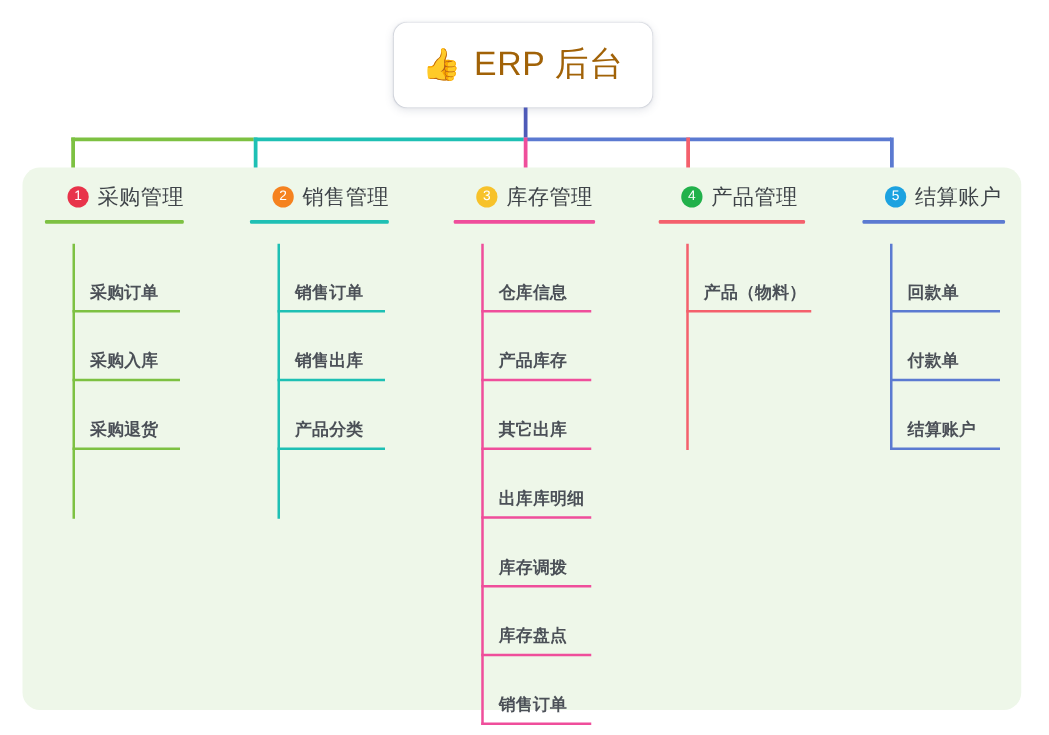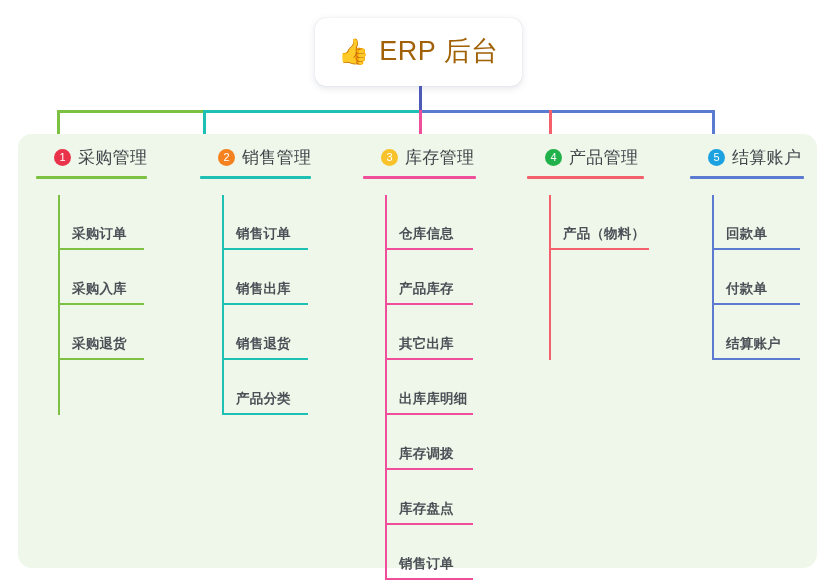--- a/index.html
+++ b/index.html
@@ -190,24 +190,20 @@
         <div class="spine" style="height: 220px; background: rgb(30, 192, 180);"></div>
         <div class="item">
           <span class="item-label">销售订单</span>
           <div class="item-rule" style="width: 86px; background: rgb(30, 192, 180);"></div>
         </div>
         <div class="item">
           <span class="item-label">销售出库</span>
           <div class="item-rule" style="width: 86px; background: rgb(30, 192, 180);"></div>
         </div>
         <div class="item">
-          <span class="item-label">销售退货</span>
-          <div class="item-rule" style="width: 86px; background: rgb(30, 192, 180);"></div>
-        </div>
-        <div class="item">
           <span class="item-label">产品分类</span>
           <div class="item-rule" style="width: 86px; background: rgb(30, 192, 180);"></div>
         </div>
       </div>
     </div>
     <div class="column" style="left: 363px; width: 150px;">
       <div class="col-header">
         <span class="badge" style="background: rgb(247, 194, 42);">3</span>
         <span class="col-title">库存管理</span>
       </div>

